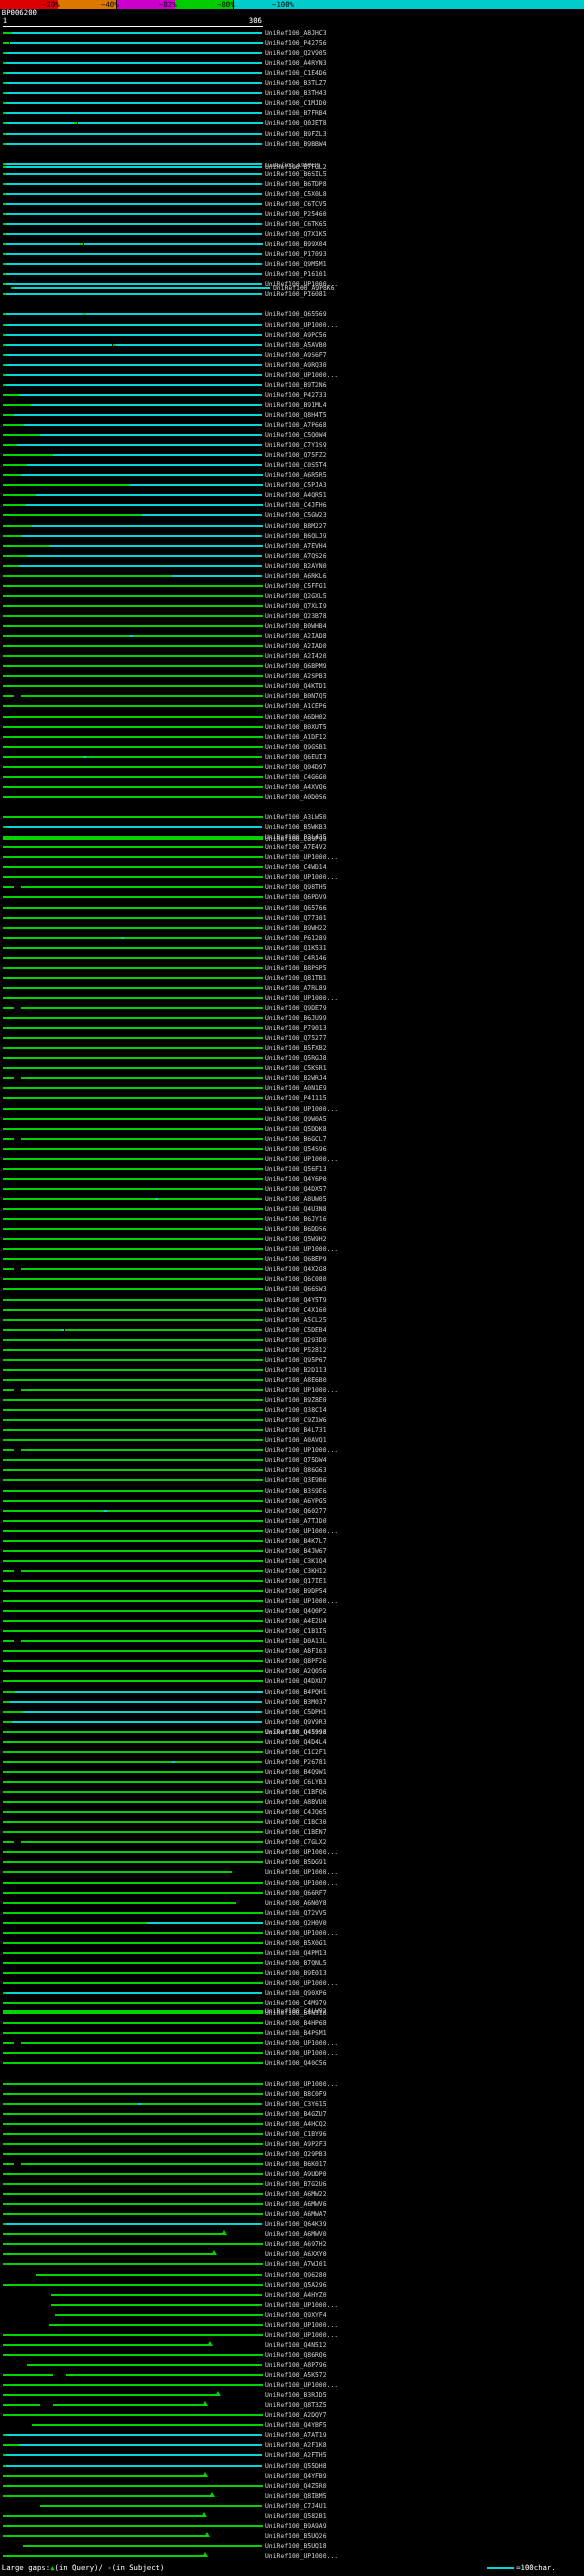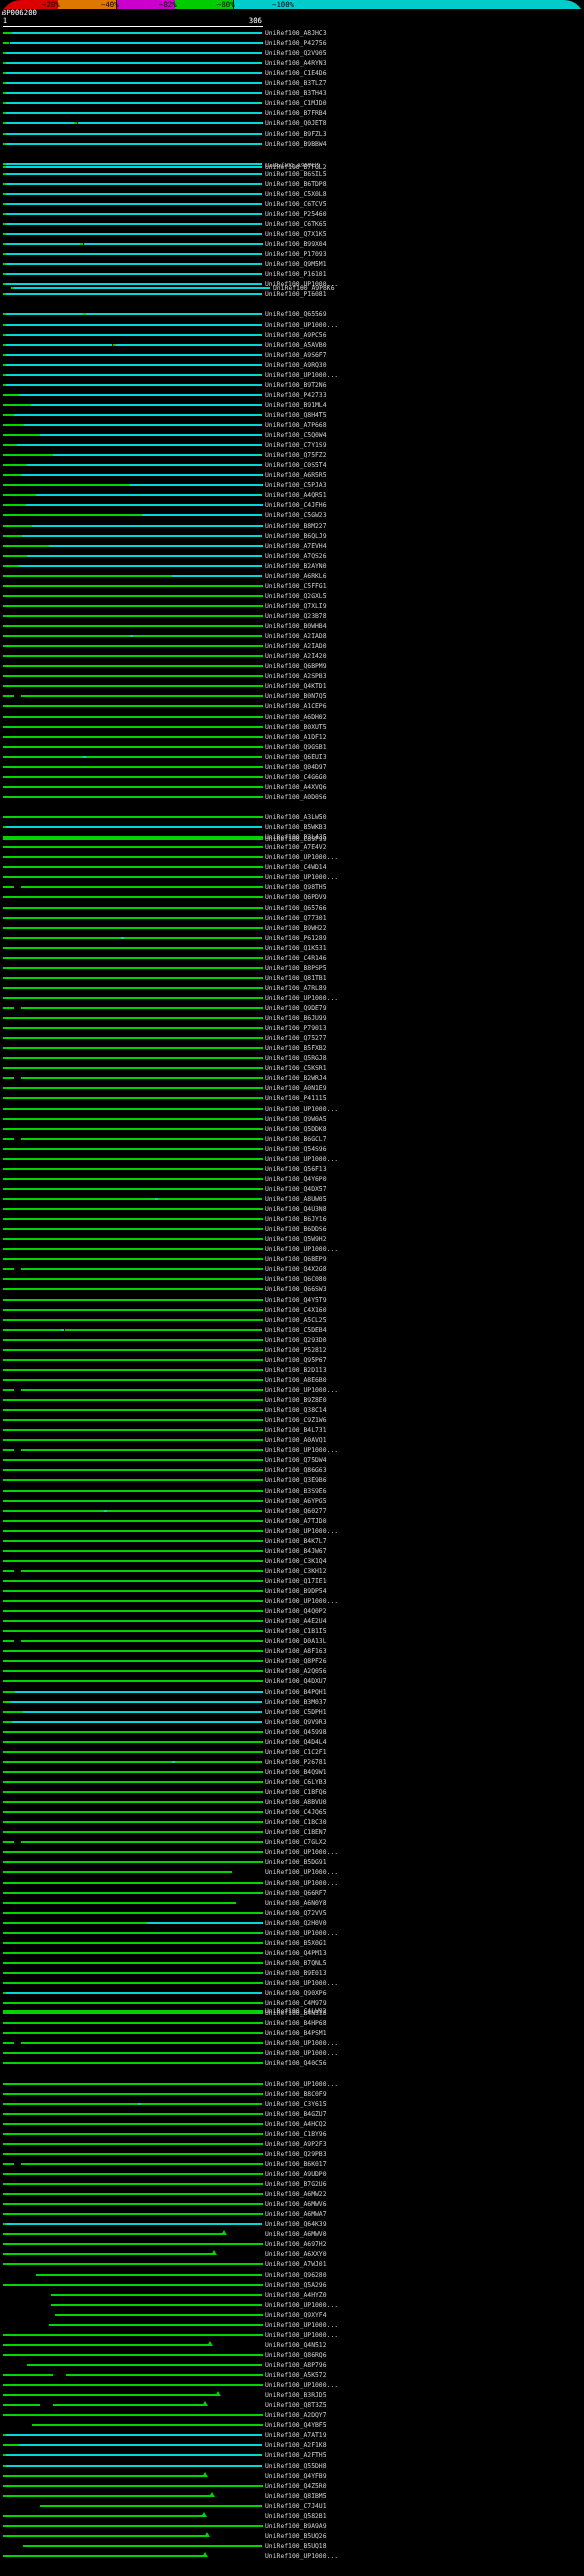--- a/index.html
+++ b/index.html
@@ -1,17 +1,17 @@
 <!DOCTYPE html>
 <html style="font-size:14.6px"><head>
 <meta charset="utf-8">
 <style>
   html,body{margin:0;padding:0;background:#000;}
   .screen{position:relative;width:585px;height:2576px;background:#000;overflow:hidden;
-          font-family:"DejaVu Sans Mono",monospace;border-radius:21px;}
+          font-family:"DejaVu Sans Mono",monospace;}
   
   .key-bar{position:absolute;top:0;left:0;width:585px;height:9.1px;}
   .key-seg{position:absolute;top:0;height:9.1px;}
   .key-label{position:absolute;top:0;font-size:7.3px;line-height:9.1px;color:#000;z-index:2;white-space:nowrap;}
   
   .query-name{position:absolute;top:9.1px;left:1.8px;font-size:7.3px;line-height:8.2px;color:#fff;}
   .scale-start{position:absolute;top:17.4px;left:2.7px;font-size:7.3px;line-height:8.2px;color:#fff;}
   .scale-end{position:absolute;top:17.4px;left:231px;width:31px;text-align:right;font-size:7.3px;line-height:8.2px;color:#fff;}
   .scale-line{position:absolute;top:25.6px;left:2.7px;width:260px;height:0.9px;background:#fff;}
   
@@ -809,21 +809,21 @@
       <div class="arow" style="top: 1679px;">
         <div class="bar" style="left: 2.7px; width: 20.4px; background: rgb(0, 212, 0);"></div>
         <div class="bar" style="left: 23px; width: 239px; background: rgb(0, 216, 216);"></div>
         <span class="hit-label">UniRef100_C5DPH1</span>
       </div>
       <div class="arow" style="top: 1689px;">
         <div class="bar" style="left: 2.7px; width: 9.4px; background: rgb(0, 212, 0);"></div>
         <div class="bar" style="left: 12px; width: 250px; background: rgb(0, 216, 216);"></div>
         <span class="hit-label">UniRef100_Q9V9R3</span>
       </div>
-      <div class="arow" style="top: 1699px;">
+      <div class="arow" style="top: 1699px; font-weight: bold;">
         <div class="bar" style="left: 2.7px; width: 260px; background: rgb(0, 212, 0);"></div>
         <span class="hit-label">UniRef100_Q45998</span>
       </div>
       <div class="arow" style="top: 1709px;">
         <div class="bar" style="left: 2.7px; width: 260px; background: rgb(0, 212, 0);"></div>
         <span class="hit-label">UniRef100_Q4D4L4</span>
       </div>
       <div class="arow" style="top: 1719px;">
         <div class="bar" style="left: 2.7px; width: 260px; background: rgb(0, 212, 0);"></div>
         <span class="hit-label">UniRef100_C1C2F1</span>
@@ -1168,14 +1168,18 @@
       <div class="arow" style="top: 2513px;">
         <div class="bar" style="left: 23px; width: 239px; background: rgb(0, 212, 0);"></div>
         <span class="hit-label">UniRef100_B5UQ18</span>
       </div>
       <div class="arow" style="top: 2523px;">
         <div class="bar" style="left: 2.7px; width: 203px; background: rgb(0, 212, 0);"></div>
         <div class="gap-arrow" style="left: 202px;"></div>
         <span class="hit-label">UniRef100_UP1000...</span>
       </div>
     </div>
+  <div class="footer">
+    <span class="footer-left"><span>Large gaps:</span><span class="gap-glyph">▲</span><span>(in Query)/ -(in Subject)</span></span>
+    <span class="footer-right"><span class="scale-sample-line"></span><span>=100char.</span></span>
+  </div>
 </div>
 
 
 </body></html>

